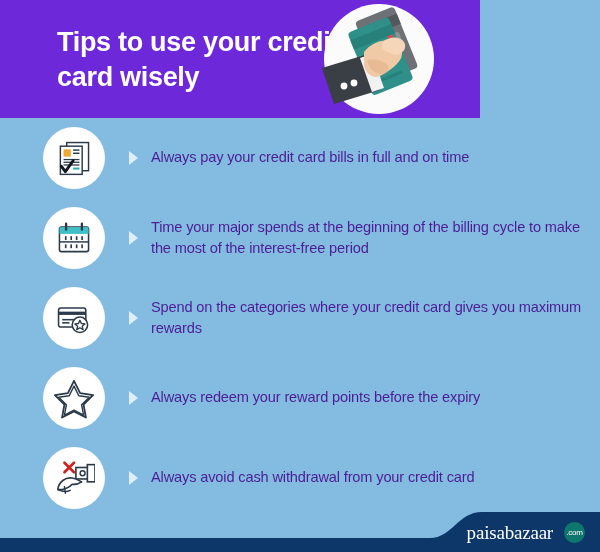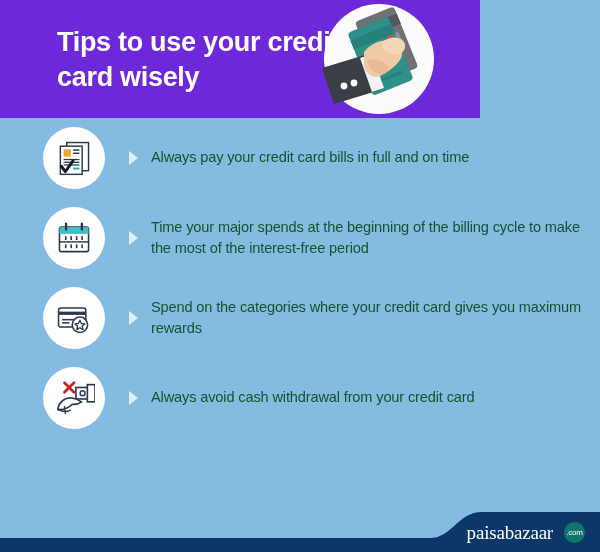--- a/index.html
+++ b/index.html
@@ -67,21 +67,21 @@
     margin-left: 17px;
     display: flex;
     align-items: center;
     justify-content: center;
   }
   .tip-arrow svg { display: block; }
   .tip-text {
     flex: 1 1 auto;
     margin-left: 7px;
     padding-right: 12px;
-    color: #14532d;
+    color: #4c1d95;
     font-size: 14.6px;
     line-height: 1.45;
     letter-spacing: -0.15px;
   }
 
   
   .footer {
     position: absolute;
     left: 0; bottom: 0;
     width: 600px; height: 52px;
@@ -223,20 +223,36 @@
         </svg>
       </div>
       <div class="tip-arrow">
         <svg viewBox="0 0 12 16" width="12" height="16">
           <path d="M2 1 L11 8 L2 15 Z" fill="#dfeffa"></path>
         </svg>
       </div>
       <div class="tip-text">Spend on the categories where your credit card gives you maximum rewards</div>
     </div>
 
+    <div class="tip-row">
+      <div class="tip-icon-circle">
+        <svg viewBox="0 0 44 44" width="42" height="42">
+          <path d="M22 4 L28.4 16.8 L42 18.9 L32 28.8 L34.5 42.5 L22 36 L9.5 42.5
+                   L12 28.8 L2 18.9 L15.6 16.8 Z" fill="none" stroke="#2b3a4a" stroke-width="1.9" stroke-linejoin="round"></path>
+          <path d="M22 9.5 L27 19.6 L38 21.3 L30 29.2 L32 40 L22 34.8 L12 40
+                   L14 29.2 L6 21.3 L17 19.6 Z" fill="none" stroke="#2b3a4a" stroke-width="1.5" stroke-linejoin="round"></path>
+        </svg>
+      </div>
+      <div class="tip-arrow">
+        <svg viewBox="0 0 12 16" width="12" height="16">
+          <path d="M2 1 L11 8 L2 15 Z" fill="#dfeffa"></path>
+        </svg>
+      </div>
+      <div class="tip-text">Always redeem your reward points before the expiry</div>
+    </div>
 
     <div class="tip-row">
       <div class="tip-icon-circle">
         <svg viewBox="0 0 44 44" width="42" height="42">
 
           <rect x="24" y="11" width="18" height="12" fill="#ffffff" stroke="#2b3a4a" stroke-width="1.7"></rect>
           <circle cx="31" cy="17" r="2.6" fill="none" stroke="#2b3a4a" stroke-width="1.5"></circle>
           <rect x="36" y="8" width="8" height="18" fill="#ffffff" stroke="#2b3a4a" stroke-width="1.7"></rect>
 
           <path d="M5 34 C6 26, 13 21, 20 22 C25 22.7, 28 25, 30 26

